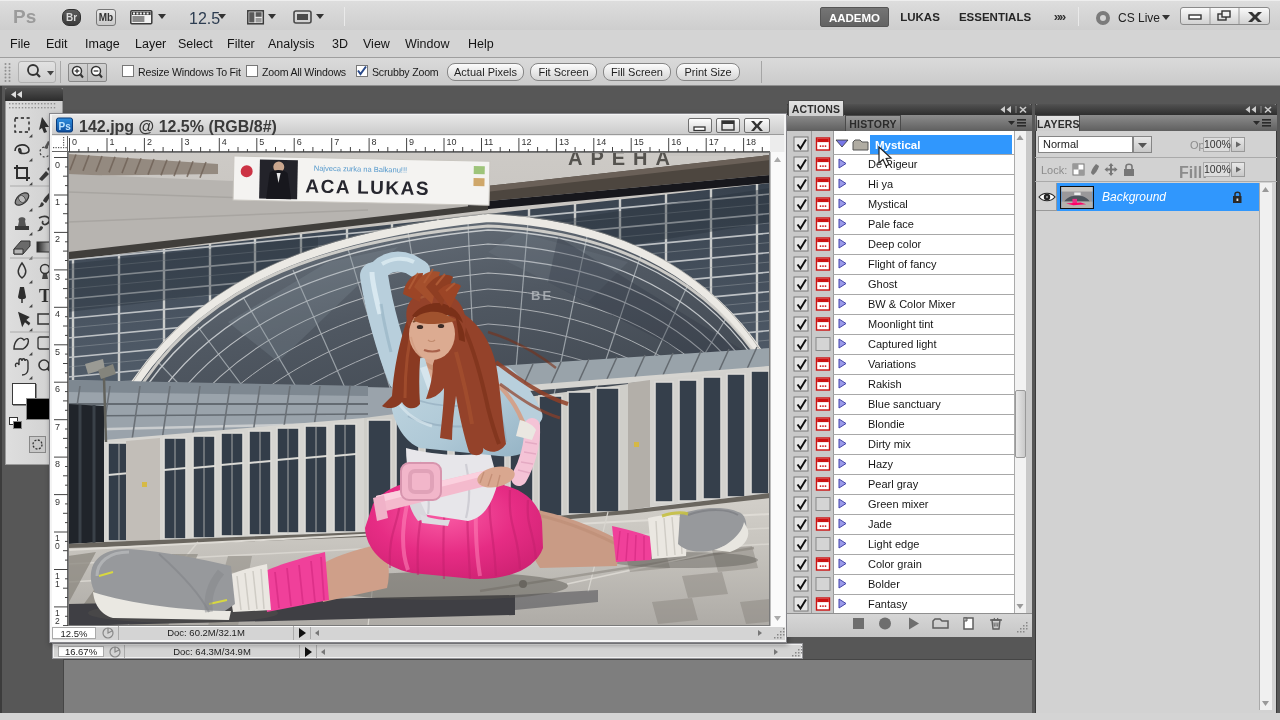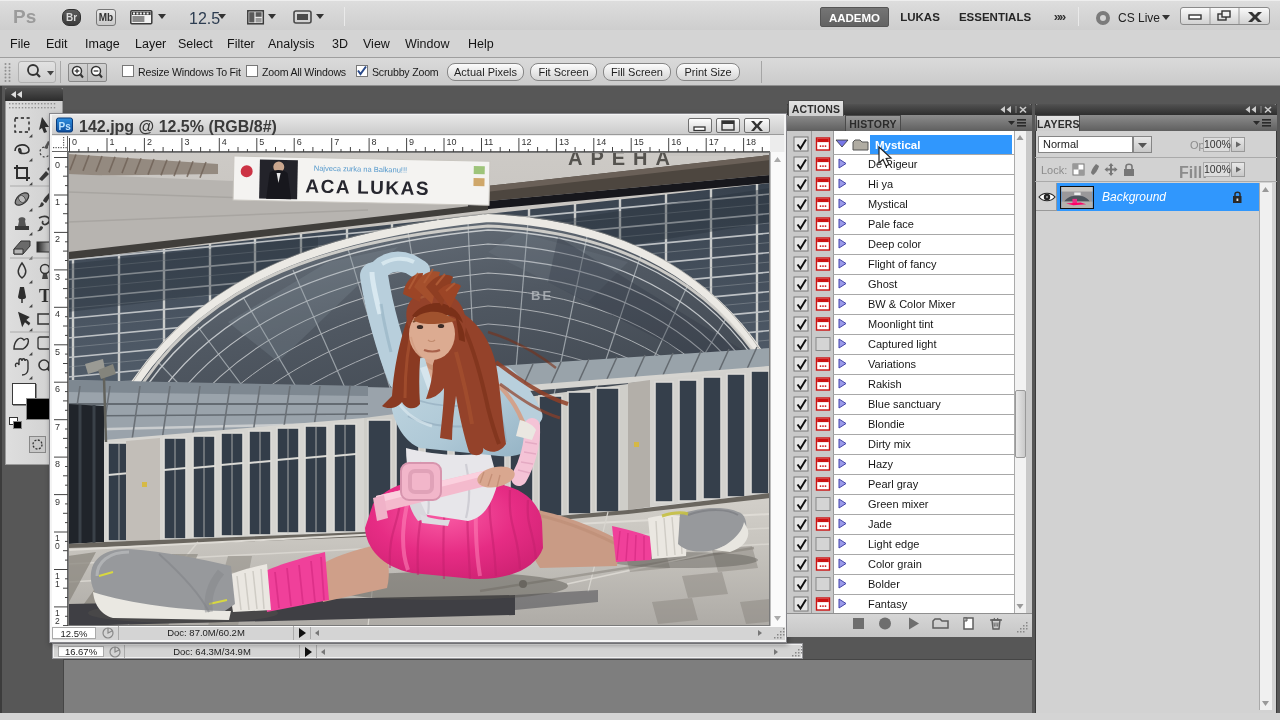--- a/index.html
+++ b/index.html
@@ -482,21 +482,21 @@
 <svg class="abs" style="left:770px;top:152px;" width="15" height="474" viewBox="0 0 15 474">
       <path d="M 7.5 5 L 11 10 L 4 10 Z" fill="#aaa"></path>
       <path d="M 7.5 469 L 11 464 L 4 464 Z" fill="#aaa"></path>
     </svg>
 <div class="abs" style="left:52px;top:626px;width:733px;height:14px;background:#d4d4d4;border-top:1px solid #fafafa;"></div>
 <div class="abs" style="left:52px;top:627px;width:44px;height:12px;background:#fff;border:1px solid #aaa;font-size:9.5px;color:#222;text-align:center;line-height:11px;">12.5%</div>
 <svg class="abs" style="left:102px;top:627px;" width="12" height="12" viewBox="0 0 12 12">
       <circle cx="6" cy="6" r="5" fill="none" stroke="#888" stroke-width="1.2"></circle>
       <path d="M 6 1 L 6 6 L 10 4" fill="none" stroke="#888" stroke-width="1.2"></path>
     </svg>
-<div class="abs" style="left:118px;top:626px;width:176px;height:14px;border-left:1px solid #aaa;border-right:1px solid #aaa;font-size:9.5px;color:#222;text-align:center;line-height:14px;">Doc: 87.0M/60.2M</div>
+<div class="abs" style="left:118px;top:626px;width:176px;height:14px;border-left:1px solid #aaa;border-right:1px solid #aaa;font-size:9.5px;color:#222;text-align:center;line-height:14px;">Doc: 60.2M/32.1M</div>
 <svg class="abs" style="left:296px;top:627px;" width="12" height="12" viewBox="0 0 12 12">
       <path d="M 3 1 L 3 11 L 10 6 Z" fill="#111"></path>
     </svg>
 <div class="abs" style="left:310px;top:627px;width:1px;height:12px;background:#aaa;"></div>
 <svg class="abs" style="left:313px;top:629px;" width="8" height="8" viewBox="0 0 8 8">
       <path d="M 6 1 L 6 7 L 2 4 Z" fill="#777"></path>
     </svg>
 <svg class="abs" style="left:756px;top:629px;" width="8" height="8" viewBox="0 0 8 8">
       <path d="M 2 1 L 2 7 L 6 4 Z" fill="#777"></path>
     </svg>

